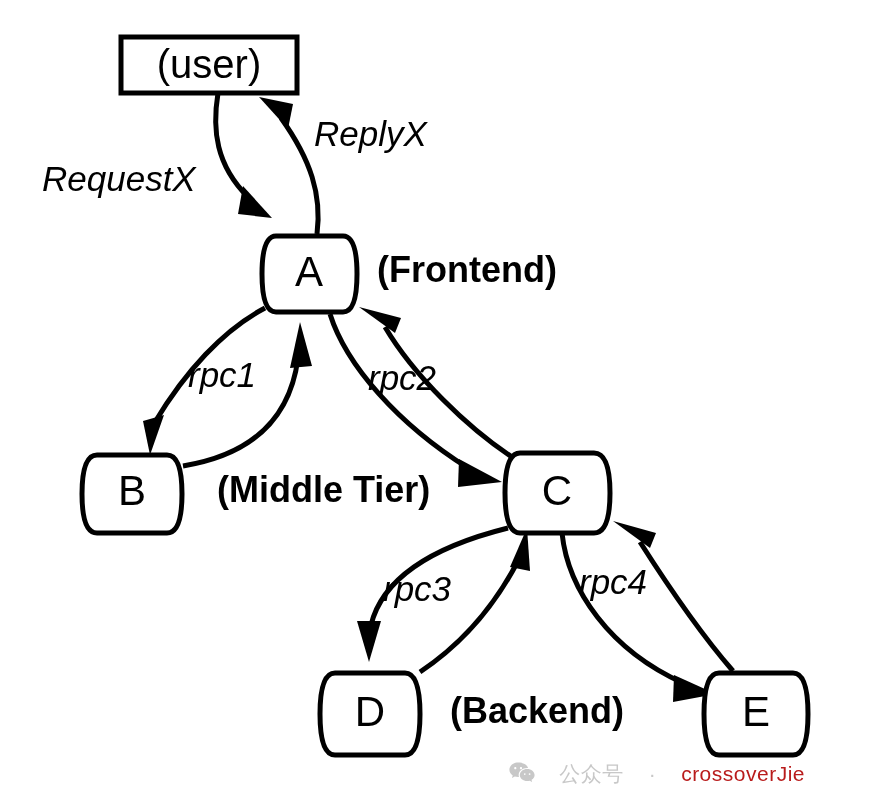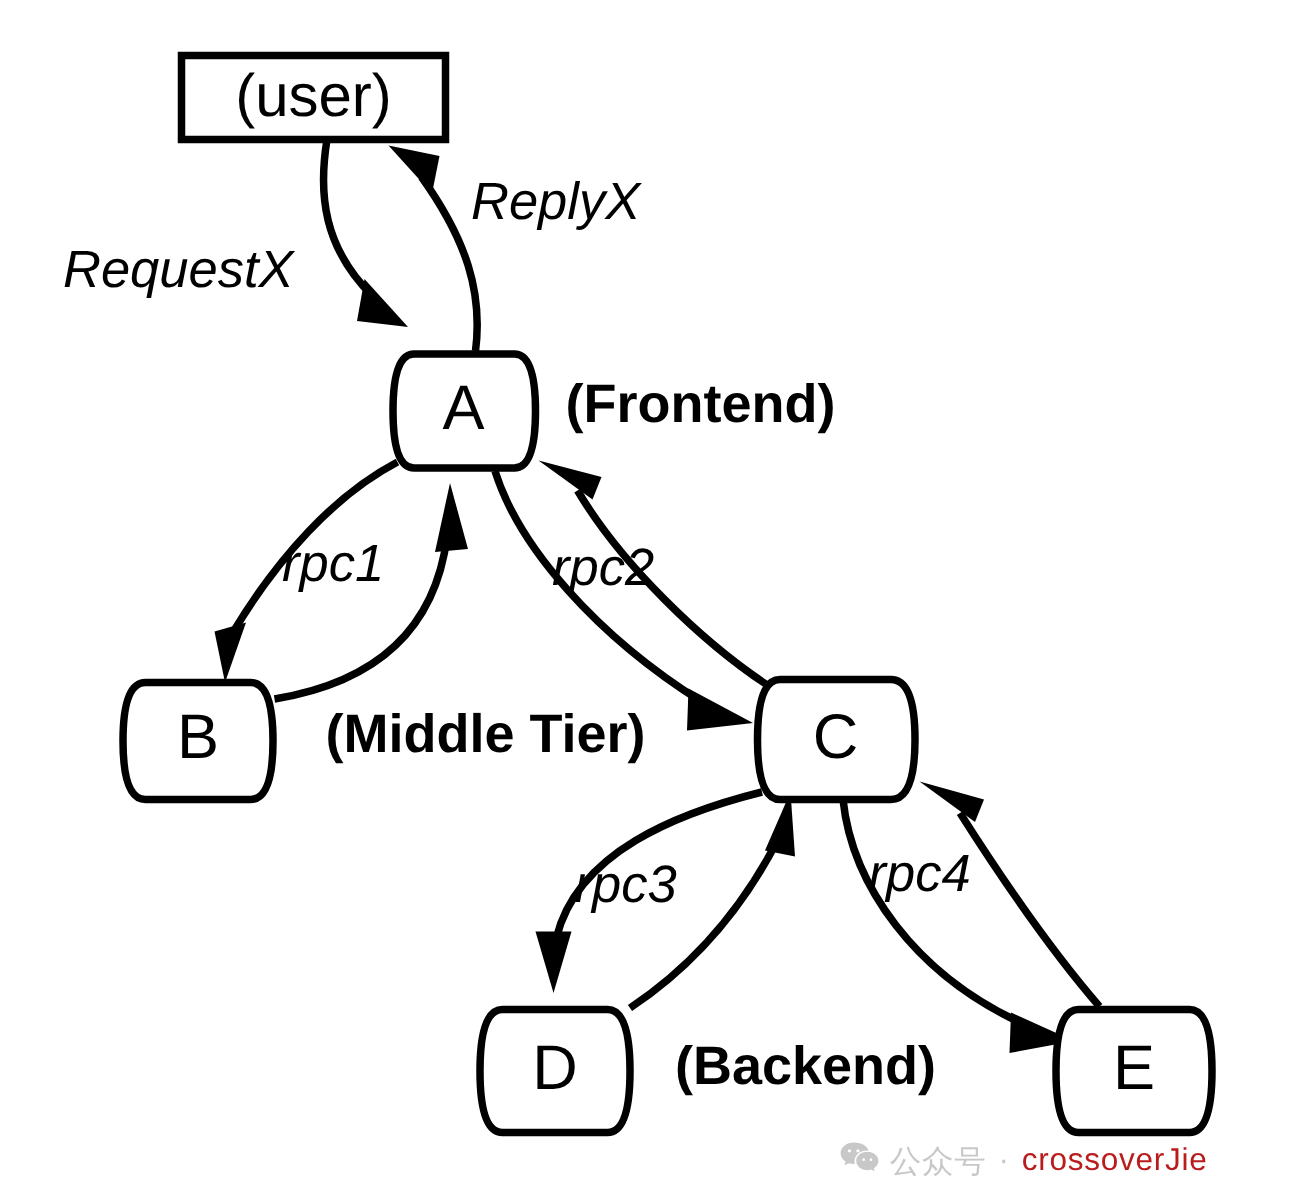--- a/index.html
+++ b/index.html
@@ -72,21 +72,21 @@
   .arrow-head {
     fill: #000000;
     stroke: none;
   }
   .watermark {
     position: absolute;
     right: 18px;
     bottom: 10px;
     display: flex;
     align-items: center;
-    gap: 7px;
+    gap: 24px;
     color: #c8c8c8;
     font-size: 21px;
     font-family: "Liberation Sans", sans-serif;
     letter-spacing: 0.5px;
     user-select: none;
   }
   .wm-icon {
     display: inline-block;
     line-height: 1;
   }

